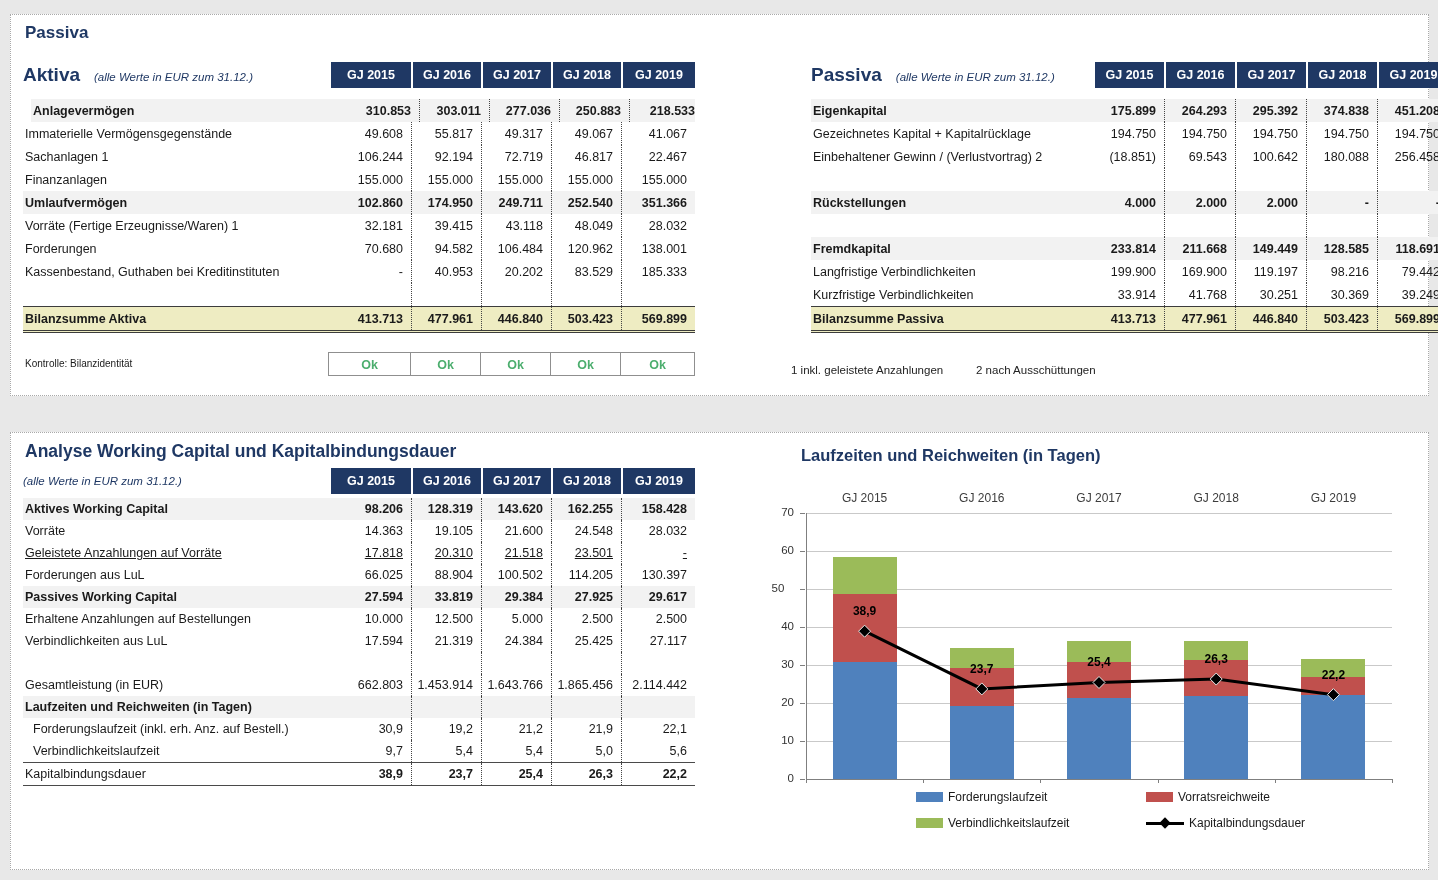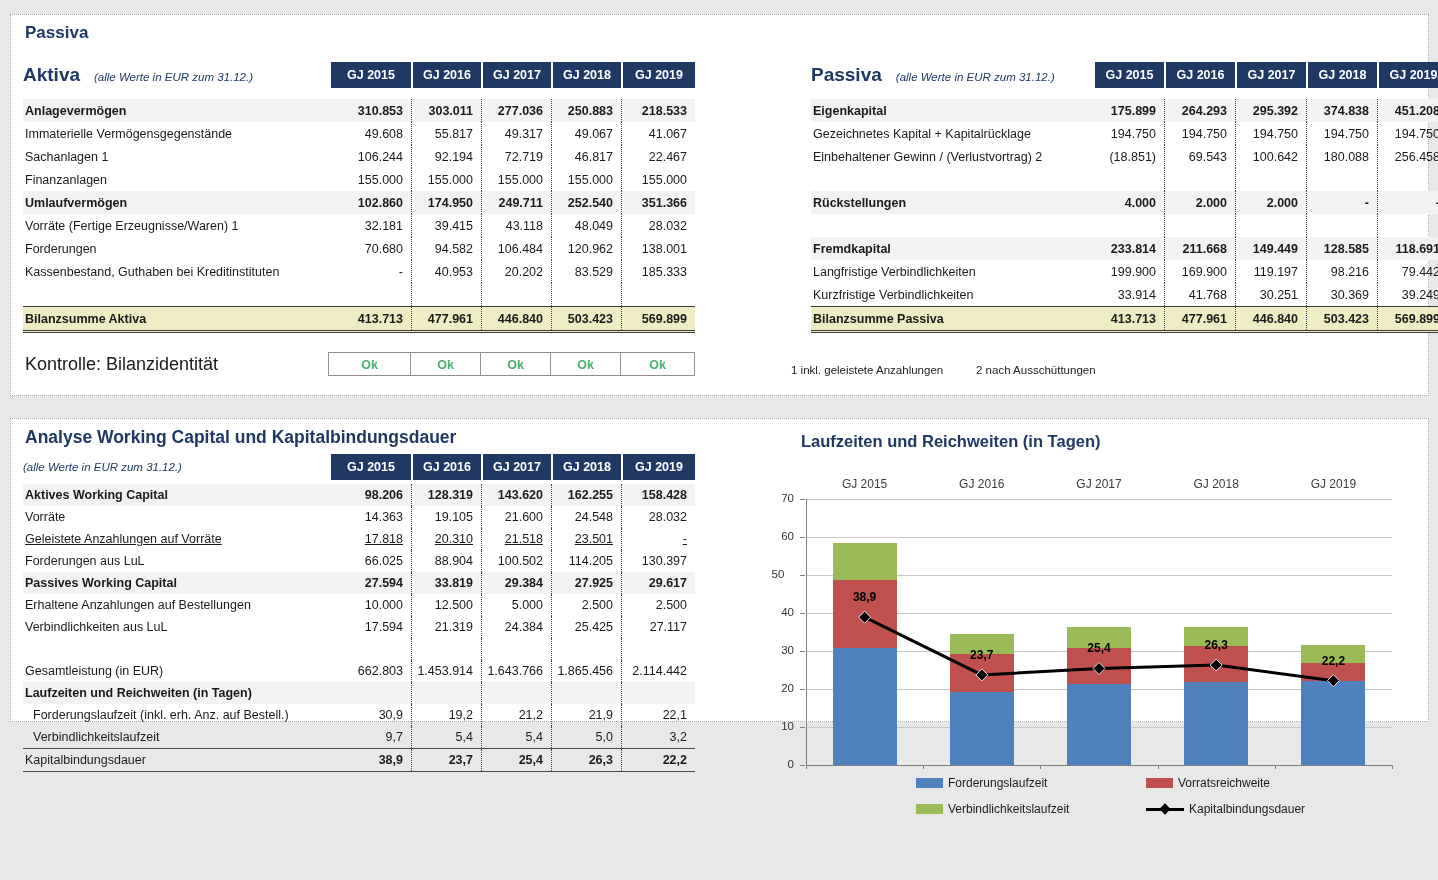--- a/index.html
+++ b/index.html
@@ -9,21 +9,21 @@
     font-family:"Liberation Sans","DejaVu Sans",sans-serif;
     color:#1a1a1a;
     -webkit-font-smoothing:antialiased;
   }
   .panel{
     position:absolute;background:#ffffff;
     border:1px dotted #a9a9a9;
     box-sizing:border-box;
   }
   #panel-top{left:10px;top:14px;width:1419px;height:382px;}
-  #panel-bottom{left:10px;top:418px;width:1419px;height:304px;}
+  #panel-bottom{left:10px;top:432px;width:1419px;height:438px;}
   .page-title{position:absolute;left:14px;top:8px;font-size:17px;font-weight:bold;color:#1f3864;}
 
   
   .tblock{position:absolute;}
   .trow{display:grid;align-items:center;}
   .thead{height:26px;}
   .hlabel{display:flex;align-items:baseline;gap:14px;white-space:nowrap;overflow:visible;}
   .sec-title{font-size:19px;font-weight:bold;color:#1f3864;}
   .sec-sub{font-size:11.5px;font-style:italic;color:#1f3864;}
   .ycell{
@@ -43,21 +43,21 @@
   .r-grand .v{font-weight:bold;}
   .r-indent .lbl{padding-left:10px;}
   .r-dates .v{font-weight:normal;}
 
   
   .okbox{
     border:1px solid #8f8f8f;margin-left:-1px;background:#ffffff;
     height:24px;line-height:24px;text-align:center;
     color:#4cae6e;font-size:12.5px;font-weight:bold;box-sizing:border-box;
   }
-  .ctrl-label{font-size:18px;line-height:24px;padding-left:2px;}
+  .ctrl-label{font-size:10px;line-height:24px;padding-left:2px;}
 
   .footnote{position:absolute;font-size:11.5px;color:#222;}
 
   
   #chart{position:absolute;left:745px;top:5px;width:668px;height:418px;}
   .chart-title{position:absolute;left:45px;top:8px;font-size:16.5px;font-weight:bold;color:#1f3864;white-space:nowrap;}
   .gridline{position:absolute;height:1px;background:#c9c9c9;}
   .gridline.zero{background:#7f7f7f;}
   .yaxis-line{position:absolute;width:1px;background:#7f7f7f;}
   .ytick{position:absolute;width:5px;height:1px;background:#7f7f7f;}
@@ -84,21 +84,21 @@
           <span class="sec-title">Aktiva</span>
           <span class="sec-sub">(alle Werte in EUR zum 31.12.)</span>
         </div>
         <div class="ycell">GJ 2015</div>
         <div class="ycell">GJ 2016</div>
         <div class="ycell">GJ 2017</div>
         <div class="ycell">GJ 2018</div>
         <div class="ycell">GJ 2019</div>
       </div>
       <div class="tbody" style="margin-top: 11px;">
-        <div class="trow r-shaded" style="grid-template-columns: 306px 82px 70px 70px 70px 74px; height: 23px;">
+        <div class="trow r-shaded" style="grid-template-columns: 306px 82px 70px 70px 70px 74px; height: 23px; margin-left: 8px;">
           <div class="lbl">Anlagevermögen</div>
           <div class="v">310.853</div>
           <div class="v sep">303.011</div>
           <div class="v sep">277.036</div>
           <div class="v sep">250.883</div>
           <div class="v sep">218.533</div>
         </div>
         <div class="trow r-normal" style="grid-template-columns: 306px 82px 70px 70px 70px 74px; height: 23px;">
           <div class="lbl">Immaterielle Vermögensgegenstände</div>
           <div class="v">49.608</div>
@@ -387,21 +387,21 @@
           <div class="v sep">21,2</div>
           <div class="v sep">21,9</div>
           <div class="v sep">22,1</div>
         </div>
         <div class="trow r-indent" style="grid-template-columns: 306px 82px 70px 70px 70px 74px; height: 22px;">
           <div class="lbl">Verbindlichkeitslaufzeit</div>
           <div class="v">9,7</div>
           <div class="v sep">5,4</div>
           <div class="v sep">5,4</div>
           <div class="v sep">5,0</div>
-          <div class="v sep">3,2</div>
+          <div class="v sep">5,6</div>
         </div>
         <div class="trow r-grand" style="grid-template-columns: 306px 82px 70px 70px 70px 74px; height: 22px;">
           <div class="lbl">Kapitalbindungsdauer</div>
           <div class="v">38,9</div>
           <div class="v sep">23,7</div>
           <div class="v sep">25,4</div>
           <div class="v sep">26,3</div>
           <div class="v sep">22,2</div>
         </div>
       </div>

